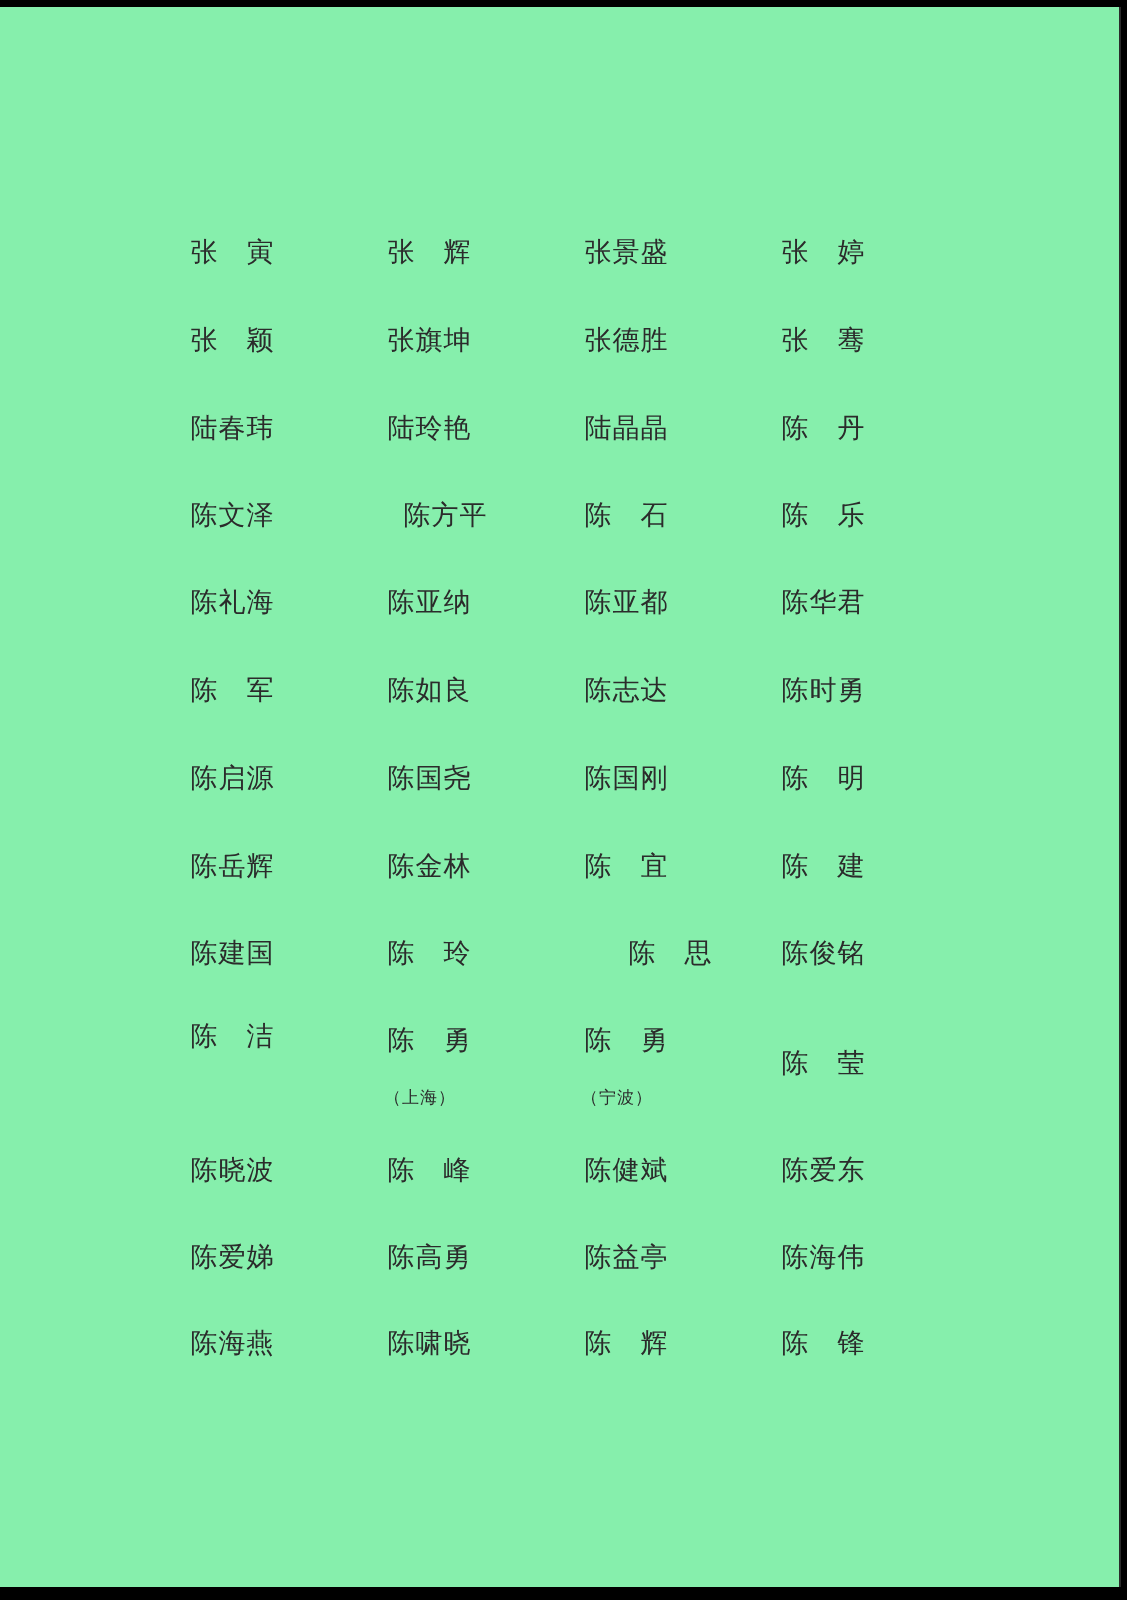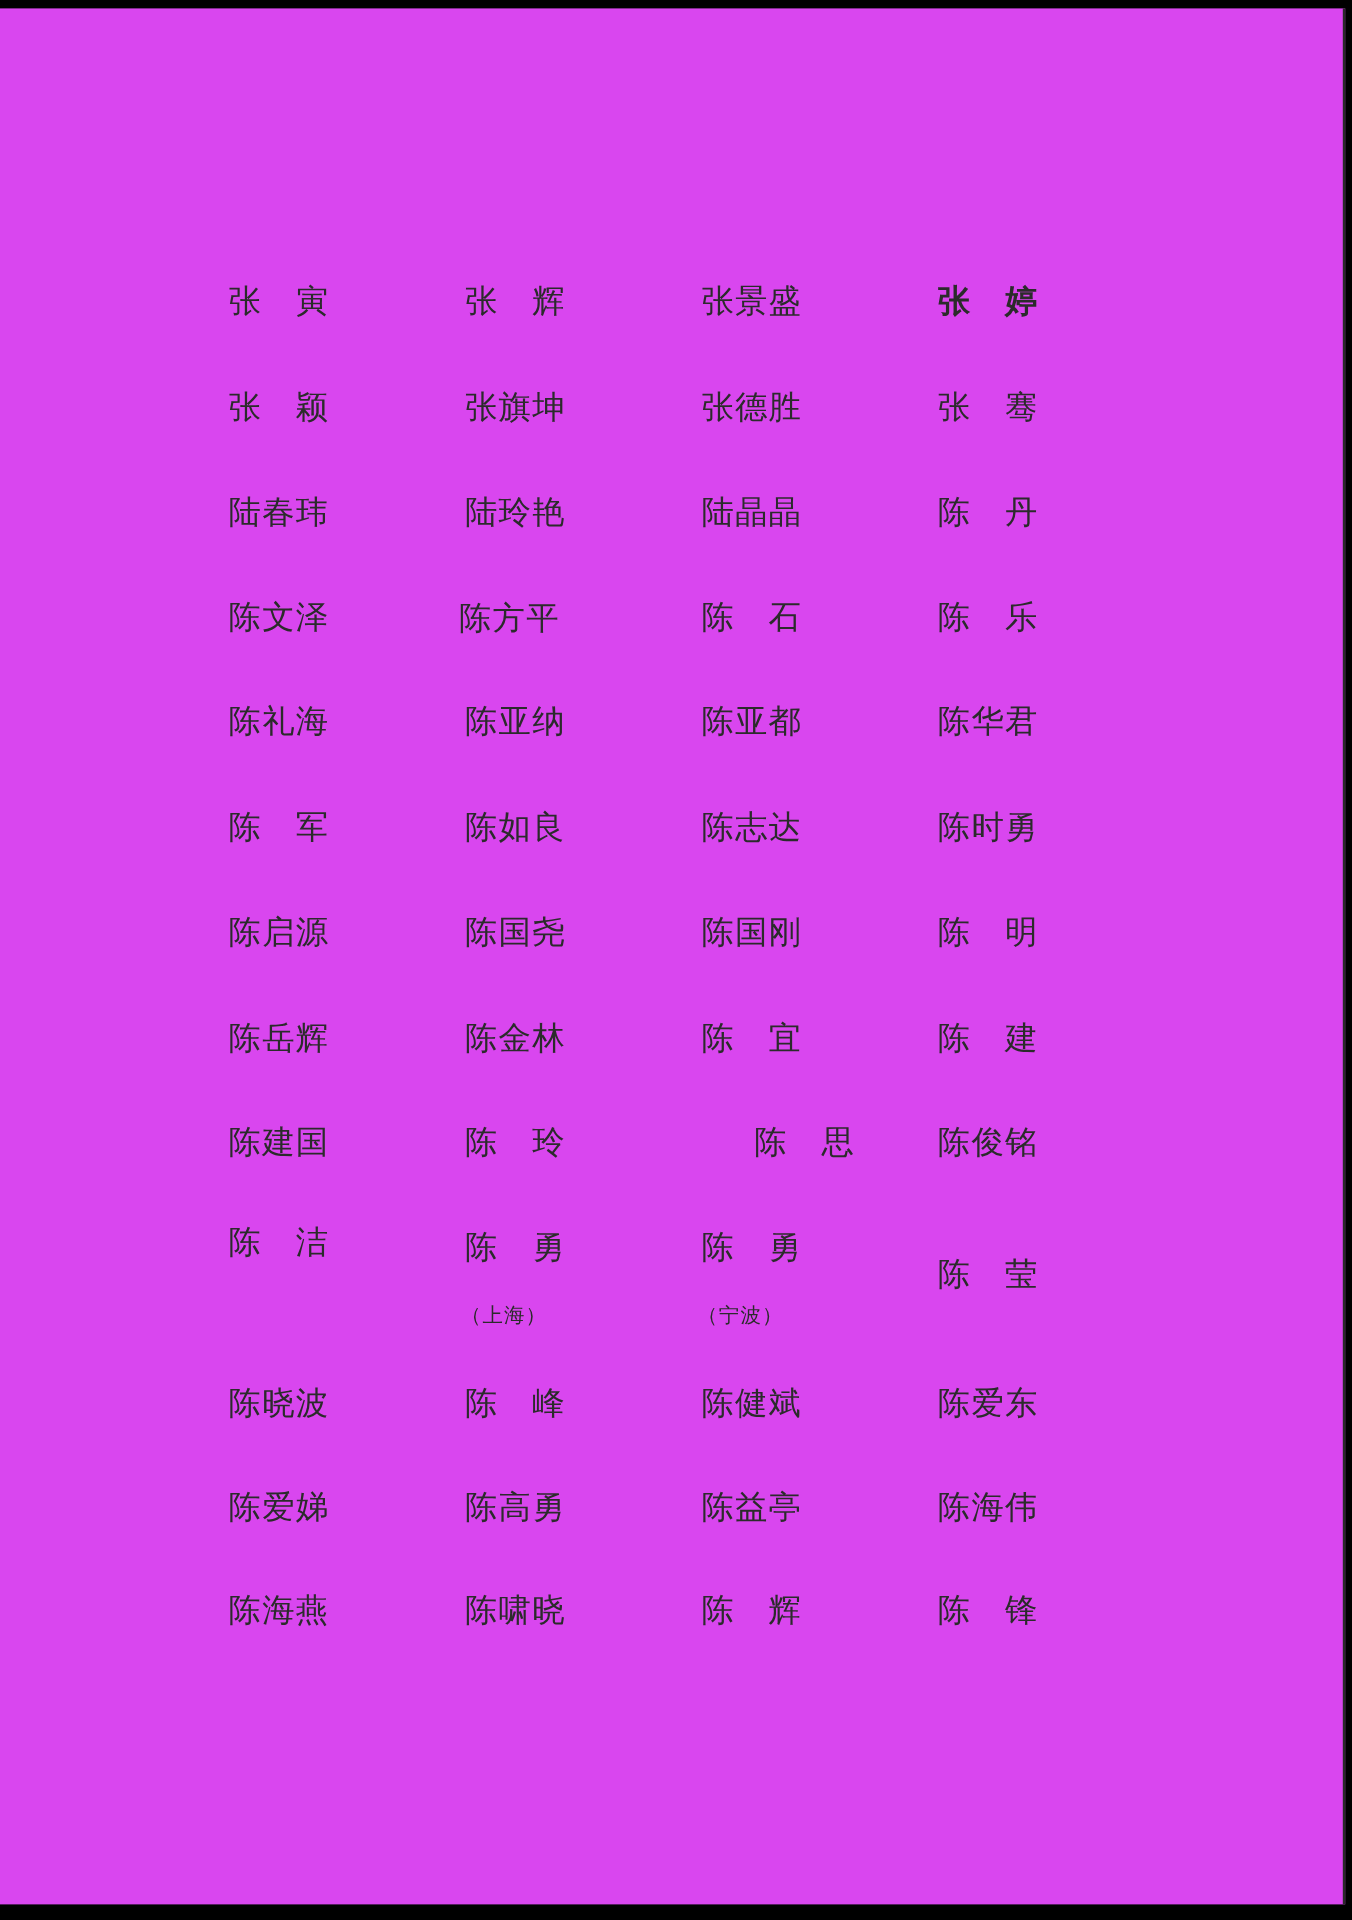--- a/index.html
+++ b/index.html
@@ -13,21 +13,21 @@
       position: relative;
       overflow: hidden;
       font-family: "DejaVu Serif", "Liberation Serif", serif;
     }
     .page {
       position: absolute;
       left: 0;
       top: 7px;
       width: 1121px;
       height: 1580px;
-      background: #d946ef;
+      background: #86efac;
       border-right: 2px solid #2a2a2a;
       box-sizing: border-box;
     }
     .name-grid {
       position: absolute;
       left: 0;
       top: 0;
       width: 100%;
       height: 100%;
     }
@@ -57,31 +57,31 @@
     }
   </style>
 </head>
 <body>
 
 <div class="page">
   <div class="name-grid" id="name-grid">
       <div class="cell two" style="left: 190px; top: 225px;"><span class="ch">张</span><span class="ch">寅</span></div>
       <div class="cell two" style="left: 387px; top: 225px;"><span class="ch">张</span><span class="ch">辉</span></div>
       <div class="cell" style="left: 584px; top: 225px;"><span class="ch">张</span><span class="ch">景</span><span class="ch">盛</span></div>
-      <div class="cell two" style="left: 781px; top: 225px; font-weight: bold;"><span class="ch">张</span><span class="ch">婷</span></div>
+      <div class="cell two" style="left: 781px; top: 225px;"><span class="ch">张</span><span class="ch">婷</span></div>
       <div class="cell two" style="left: 190px; top: 313px;"><span class="ch">张</span><span class="ch">颖</span></div>
       <div class="cell" style="left: 387px; top: 313px;"><span class="ch">张</span><span class="ch">旗</span><span class="ch">坤</span></div>
       <div class="cell" style="left: 584px; top: 313px;"><span class="ch">张</span><span class="ch">德</span><span class="ch">胜</span></div>
       <div class="cell two" style="left: 781px; top: 313px;"><span class="ch">张</span><span class="ch">骞</span></div>
       <div class="cell" style="left: 190px; top: 401px;"><span class="ch">陆</span><span class="ch">春</span><span class="ch">玮</span></div>
       <div class="cell" style="left: 387px; top: 401px;"><span class="ch">陆</span><span class="ch">玲</span><span class="ch">艳</span></div>
       <div class="cell" style="left: 584px; top: 401px;"><span class="ch">陆</span><span class="ch">晶</span><span class="ch">晶</span></div>
       <div class="cell two" style="left: 781px; top: 401px;"><span class="ch">陈</span><span class="ch">丹</span></div>
       <div class="cell" style="left: 190px; top: 488px;"><span class="ch">陈</span><span class="ch">文</span><span class="ch">泽</span></div>
-      <div class="cell" style="left: 382px; top: 488px; font-family: Liberation Serif, serif;"><span class="ch">陈</span><span class="ch">方</span><span class="ch">平</span></div>
+      <div class="cell" style="left: 403px; top: 488px;"><span class="ch">陈</span><span class="ch">方</span><span class="ch">平</span></div>
       <div class="cell two" style="left: 584px; top: 488px;"><span class="ch">陈</span><span class="ch">石</span></div>
       <div class="cell two" style="left: 781px; top: 488px;"><span class="ch">陈</span><span class="ch">乐</span></div>
       <div class="cell" style="left: 190px; top: 575px;"><span class="ch">陈</span><span class="ch">礼</span><span class="ch">海</span></div>
       <div class="cell" style="left: 387px; top: 575px;"><span class="ch">陈</span><span class="ch">亚</span><span class="ch">纳</span></div>
       <div class="cell" style="left: 584px; top: 575px;"><span class="ch">陈</span><span class="ch">亚</span><span class="ch">都</span></div>
       <div class="cell" style="left: 781px; top: 575px;"><span class="ch">陈</span><span class="ch">华</span><span class="ch">君</span></div>
       <div class="cell two" style="left: 190px; top: 663px;"><span class="ch">陈</span><span class="ch">军</span></div>
       <div class="cell" style="left: 387px; top: 663px;"><span class="ch">陈</span><span class="ch">如</span><span class="ch">良</span></div>
       <div class="cell" style="left: 584px; top: 663px;"><span class="ch">陈</span><span class="ch">志</span><span class="ch">达</span></div>
       <div class="cell" style="left: 781px; top: 663px;"><span class="ch">陈</span><span class="ch">时</span><span class="ch">勇</span></div>

